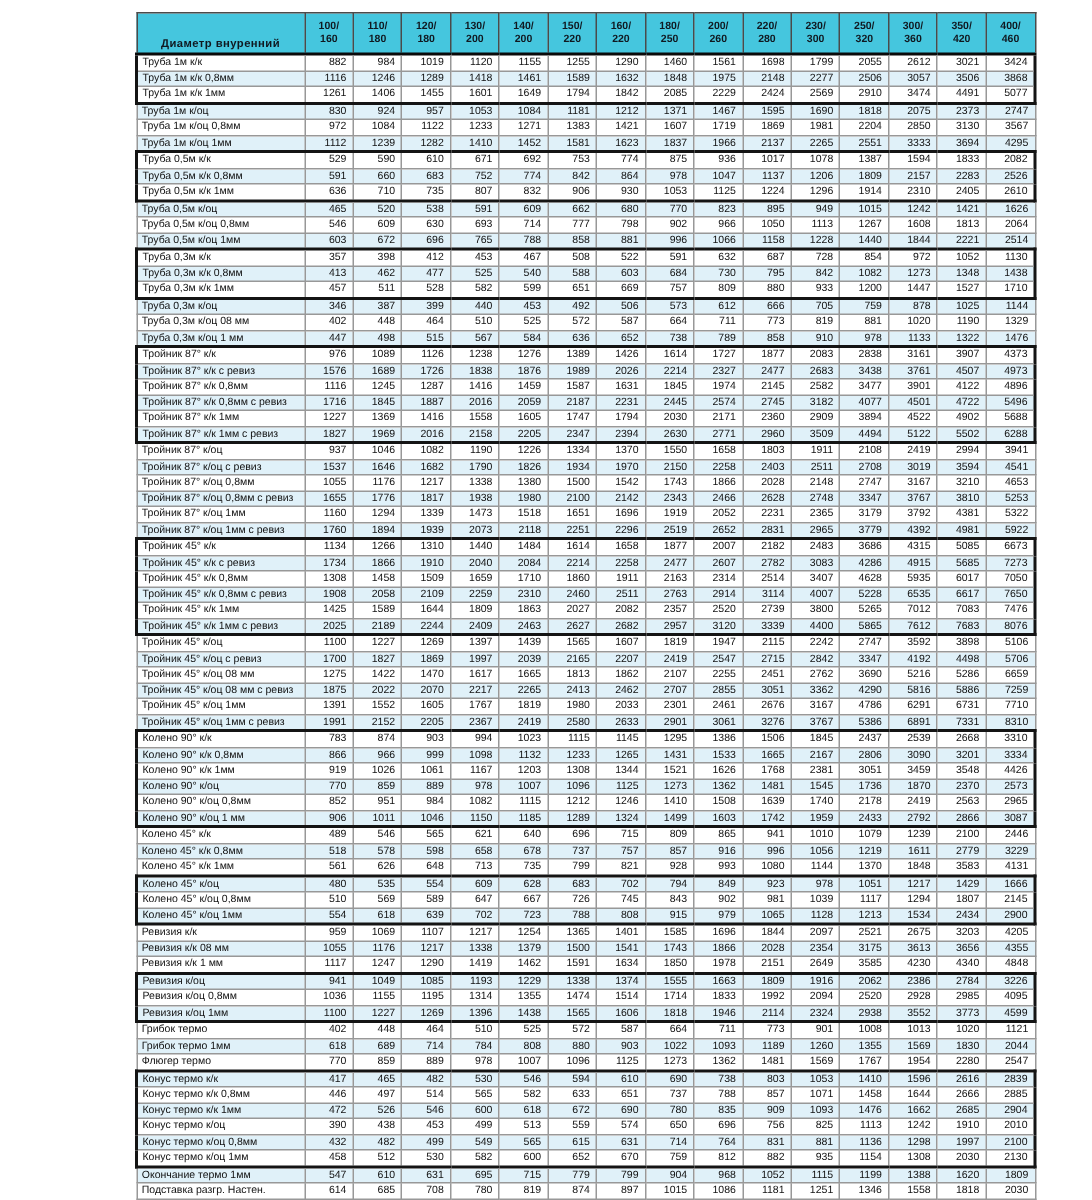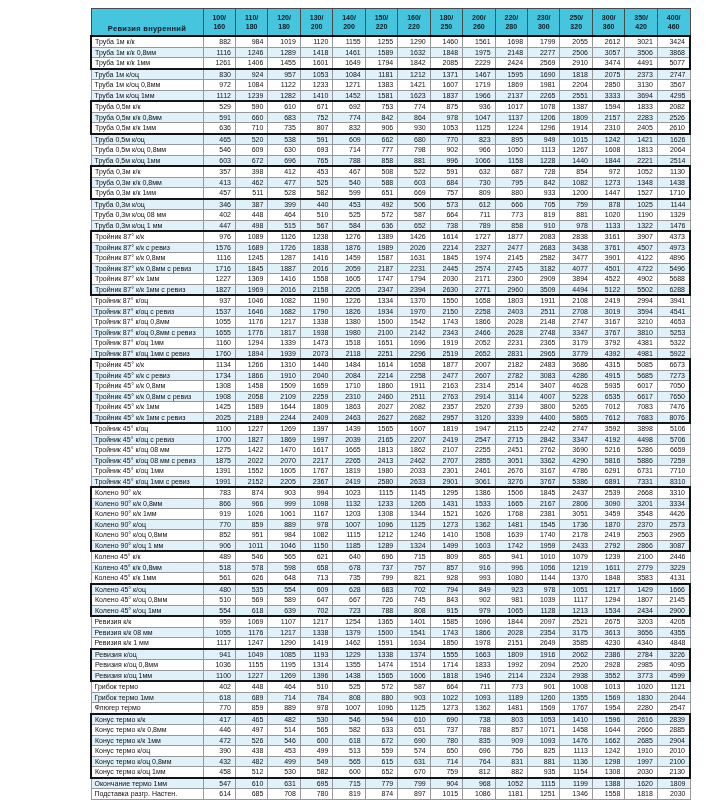--- a/index.html
+++ b/index.html
@@ -96,21 +96,21 @@
           <col>
           <col>
           <col>
           <col>
           <col>
           <col>
           <col>
         </colgroup>
       <thead>
         <tr>
-          <th class="corner">Ревизия внуренний</th>
+          <th class="corner">Диаметр внуренний</th>
         <th>
               <span class="hl">100/</span>
               <span class="hl">160</span>
             </th>
             <th>
               <span class="hl">110/</span>
               <span class="hl">180</span>
             </th>
             <th>
               <span class="hl">120/</span>

